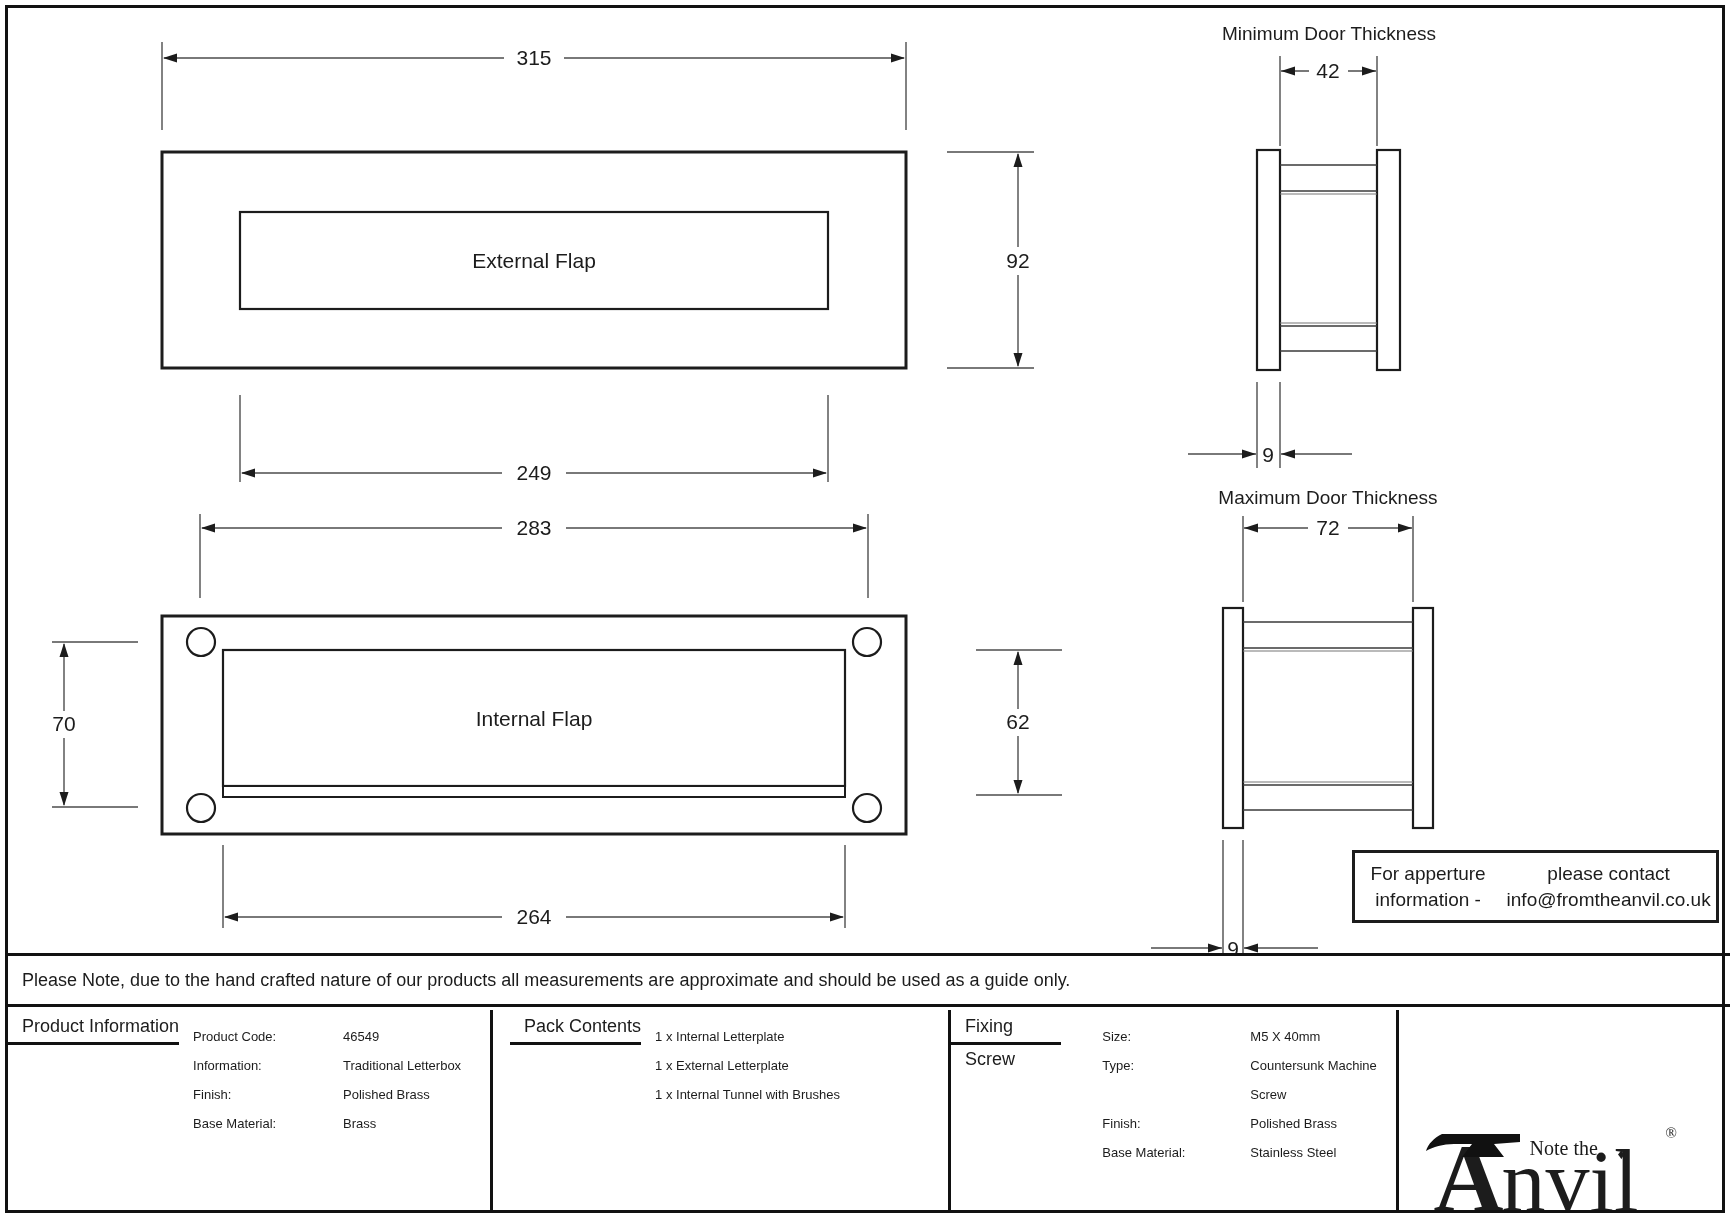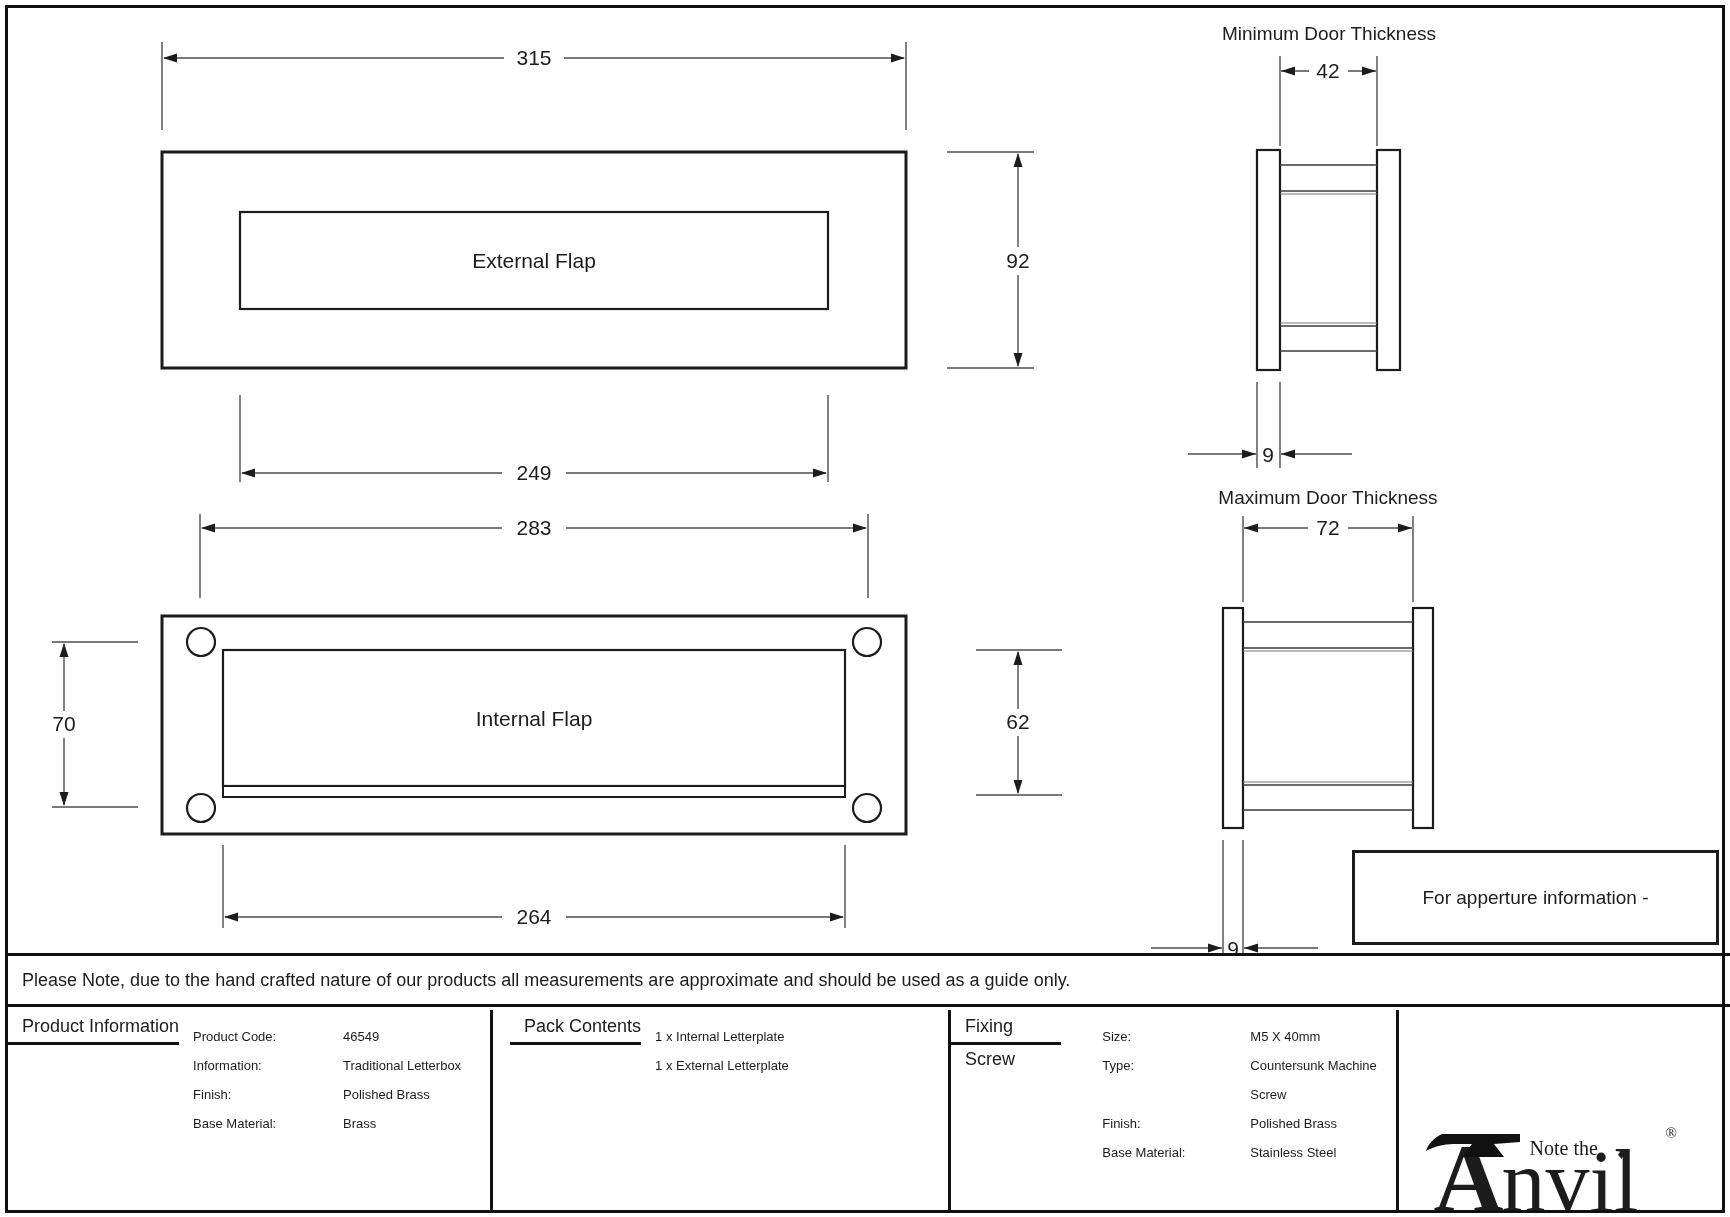--- a/index.html
+++ b/index.html
@@ -14,21 +14,21 @@
   .thin{stroke:#4d4d4d;stroke-width:1.4px;fill:none;}
   .tun{stroke:#3a3a3a;stroke-width:1.6px;}
   .tun2{stroke:#777;stroke-width:1.1px;}
   .arr{fill:#1c1c1c;stroke:none;}
   .mask{fill:#fff;stroke:none;}
   text{fill:#1c1c1c;}
   .dim{font-size:21px;text-anchor:middle;font-family:"Liberation Sans",sans-serif;}
   .title{font-size:19px;text-anchor:middle;font-family:"Liberation Sans",sans-serif;}
   .dlabel{font-size:21px;text-anchor:middle;font-family:"Liberation Sans",sans-serif;}
 
-  .note-box{position:absolute;left:1352px;top:850px;width:367px;height:95px;
+  .note-box{position:absolute;left:1352px;top:850px;width:367px;height:73px;
             border:3px solid #1c1c1c;box-sizing:border-box;display:flex;flex-direction:row;
             align-items:center;justify-content:center;font-size:19px;line-height:26px;text-align:center;}
   .disclaimer{position:absolute;left:8px;right:0;top:953px;height:54px;box-sizing:border-box;
               border-top:3px solid #111;border-bottom:3px solid #111;
               display:flex;align-items:center;padding-left:14px;font-size:18px;}
   .spec-table{position:absolute;left:8px;right:8px;top:1010px;bottom:4px;display:flex;}
   .col{box-sizing:border-box;border-right:3px solid #111;display:flex;}
   .col.c1{width:485px;}
   .col.c2{width:458px;padding-left:17px;}
   .col.c3{width:448px;gap:27px;}
@@ -205,20 +205,21 @@
         <polygon class="arr" points="1222,948 1208,943.5 1208,952.5"></polygon>
         <line class="thin" x1="1244" y1="948" x2="1318" y2="948"></line>
         <polygon class="arr" points="1244,948 1258,943.5 1258,952.5"></polygon>
         <text class="dim" x="1233" y="956">9</text>
       </g>
     </g>
   </svg>
 
   <div class="note-box">
     <div>For apperture information -</div>
+    <div>please contact info@fromtheanvil.co.uk</div>
   </div>
 
   <div class="disclaimer">
     <span>Please Note, due to the hand crafted nature of our products all measurements are approximate and should be used as a guide only.</span>
   </div>
 
   <div class="spec-table">
 
     <div class="col c1">
       <div class="col-header">Product Information</div>
@@ -240,20 +241,21 @@
           <span class="val">Brass</span>
         </div>
       </div>
     </div>
 
     <div class="col c2">
       <div class="col-header">Pack Contents</div>
       <div class="col-body">
         <div>1 x Internal Letterplate</div>
         <div>1 x External Letterplate</div>
+        <div>1 x Internal Tunnel with Brushes</div>
       </div>
     </div>
 
     <div class="col c3">
       <div class="col-header">Fixing Screw</div>
       <div class="col-body">
         <div class="kv">
           <span class="lbl">Size:</span>
           <span class="val">M5 X 40mm</span>
         </div>

